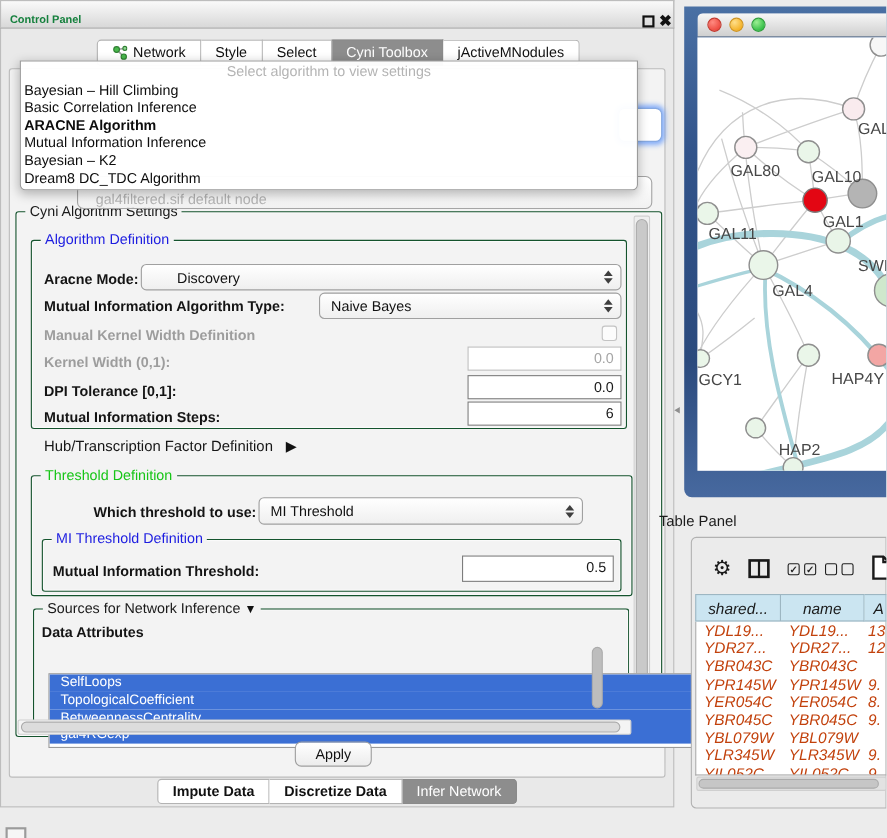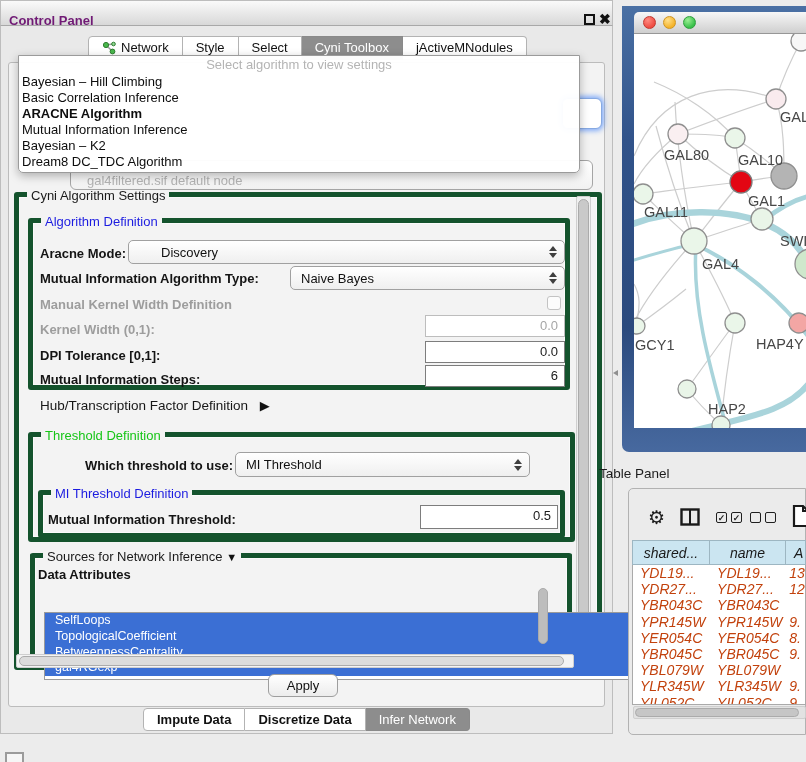--- a/index.html
+++ b/index.html
@@ -4,21 +4,21 @@
 <style>
   html,body{margin:0;padding:0;background:#ececec;}
   *{box-sizing:border-box;}
   #screen{position:relative;width:806px;height:762px;background:#ececec;overflow:hidden;
           font-family:"Liberation Sans",sans-serif;color:#1a1a1a;}
   .abs{position:absolute;}
   
   .cp-window{left:0;top:8;width:613px;height:734px;background:#e9e9e9;border:1px solid #bdbdbd;}
   .cp-titlebar{left:0;top:8;width:613px;height:26px;background:linear-gradient(#fafafa,#d8d8d8);
                border:1px solid #bdbdbd;border-bottom:1px solid #a8a8a8;}
-  .cp-title{left:9px;top:13px;font-size:13px;font-weight:700;color:#701a75;}
+  .cp-title{left:9px;top:13px;font-size:10px;font-weight:700;color:#15803d;}
   .float-ic{left:584px;top:14px;width:11px;height:11px;border:2px solid #111;}
   .close-ic{left:599px;top:11px;font-size:14px;font-weight:700;color:#111;}
   
   .tabrow{display:flex;height:24px;}
   .tab{background:#fff;border:1px solid #b3b3b3;border-left:none;padding:0 13px;font-size:13px;
        line-height:22px;color:#111;display:flex;align-items:center;gap:5px;}
   .tab.first{border-left:1px solid #b3b3b3;border-radius:4px 0 0 4px;}
   .tab.last{border-radius:0 4px 4px 0;}
   .tab.sel{background:#8d8d8d;color:#fff;border-color:#8a8a8a;}
   
@@ -28,21 +28,21 @@
          border:1px solid #9b9b9b;border-radius:0 0 5px 5px;box-shadow:0 3px 10px rgba(0,0,0,.28);z-index:50;}
   .popup .prompt{height:18px;line-height:18px;text-align:center;color:#b4b4b4;font-size:13px;}
   .popup .item{height:16px;line-height:16px;padding-left:3px;font-size:13px;color:#0d0d0d;}
   .popup .item.bold{font-weight:700;}
   .focus-combo{left:562px;top:98px;width:40px;height:31px;background:#fff;border:1px solid #86a9e2;
                border-radius:6px;box-shadow:0 0 5px 2px rgba(95,150,250,.75);z-index:40;}
   .ghost-combo{left:70px;top:160px;width:523px;height:30px;border:1px solid #a5a5a5;border-radius:6px;
                background:linear-gradient(#ffffff,#f1f1f1);z-index:10;font-size:13px;color:#b3b3b3;
                line-height:40px;padding-left:16px;}
   
-  .grp{border:5px solid #14532d;border-radius:3px;box-shadow:inset 0 0 0 1px rgba(255,255,255,.6);}
+  .grp{border:1px solid #14532d;border-radius:3px;box-shadow:inset 0 0 0 1px rgba(255,255,255,.6);}
   .grp-title{position:absolute;top:-9px;left:8px;background:#f3f3f3;padding:0 4px;font-size:13px;white-space:nowrap;}
   .t-blue{color:#1c1ce0;}
   .t-green{color:#17c517;}
   .lbl{font-size:13px;font-weight:700;color:#141414;white-space:nowrap;}
   .lbl.dis{color:#9d9d9d;}
   .combo{background:linear-gradient(#ffffff,#efefef);border:1px solid #a0a0a0;border-radius:5px;
          font-size:13px;color:#111;display:flex;align-items:center;padding-left:10px;}
   .spin{margin-left:auto;margin-right:7px;display:flex;flex-direction:column;gap:2px;}
   .spin i{display:block;width:0;height:0;border-left:4px solid transparent;border-right:4px solid transparent;}
   .spin .up{border-bottom:5px solid #3f3f3f;}

